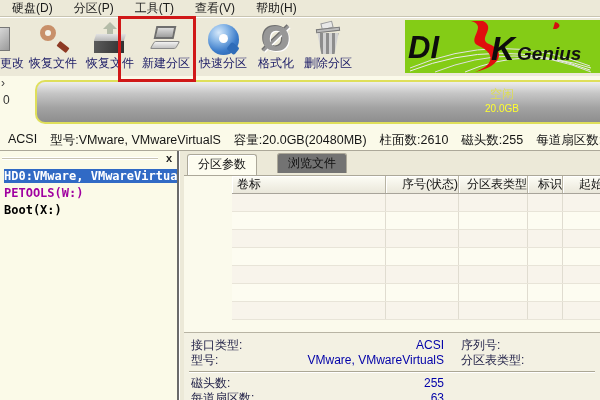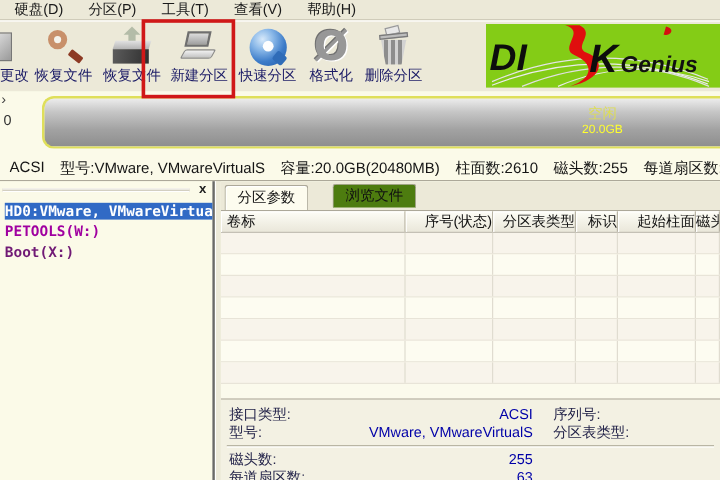--- a/index.html
+++ b/index.html
@@ -91,33 +91,33 @@
   .lp-header { height:15px; position:relative; }
   .lp-grip { position:absolute; left:2px; top:6px; width:156px; height:3px;
              border-top:1px solid #ffffff; background:#c9c4b2; border-bottom:1px solid #fff; }
   .lp-close { position:absolute; right:5px; top:1px; font-size:11px; font-weight:bold; color:#222;
               line-height:12px; cursor:default; }
   .tree { padding-top:2px; font-family:"DejaVu Sans Mono","Liberation Mono",monospace;
           font-weight:bold; font-size:12px; }
   .tree .ti { padding:1px 2px 1px 4px; line-height:15px; white-space:nowrap; overflow:hidden; }
   .ti-sel { background:#316AC5; color:#FFFFFF; }
   .ti-purple { color:#A000A0; }
-  .ti-blue { color:#701a75; }
+  .ti-blue { color:#000000; }
 
   .splitter { width:5px; background:#ECE9D8; border-left:1px solid #ffffff; }
 
   .right-panel { flex:1; height:100%; background:#FBFAEC; display:flex; flex-direction:column; overflow:hidden; }
   .tabstrip { height:25px; background:#ECE9D8; display:flex; align-items:center; padding-left:3px; gap:20px;
               border-bottom:1px solid #ACA899; }
   .tab { font-size:12px; color:#111; padding:3px 10px 3px 10px; border:1px solid #ACA899; border-bottom:none;
-         border-radius:3px 3px 0 0; background:#4d7c0f; line-height:13px; }
+         border-radius:3px 3px 0 0; background:#737373; line-height:13px; }
   .tab.active { background:#FDFCEF; position:relative; top:1px; padding-bottom:4px;
                 box-shadow:inset 1px 1px 0 #fff; }
 
-  .ptable { flex:1; display:flex; flex-direction:column; overflow:hidden; }
+  .ptable { flex:1; display:flex; flex-direction:column; overflow:hidden;margin-left:48px; }
   .thead { display:grid; grid-template-columns:154px 73px 69px 35px 65px 1fr; height:18px;
            border-bottom:1px solid #A8A49A; background:#F1EFE2; }
   .th { font-size:12px; color:#111; line-height:17px; text-align:right; overflow:hidden; white-space:nowrap;
         background:linear-gradient(#FDFDF6,#EAE7DA); border-right:1px solid #B8B4A4; box-shadow:inset 1px 1px 0 #fff; }
   .th:first-child { text-align:left; padding-left:5px; }
   .trow { display:grid; grid-template-columns:154px 73px 69px 35px 65px 1fr; height:18px;
           border-bottom:1px solid #E8E4D8; }
   .trow:nth-child(even) { background:#F8F4EB; }
   .trow:nth-child(odd) { background:#FDFCF1; }
   .td { border-right:1px solid #E0DCD0; }

